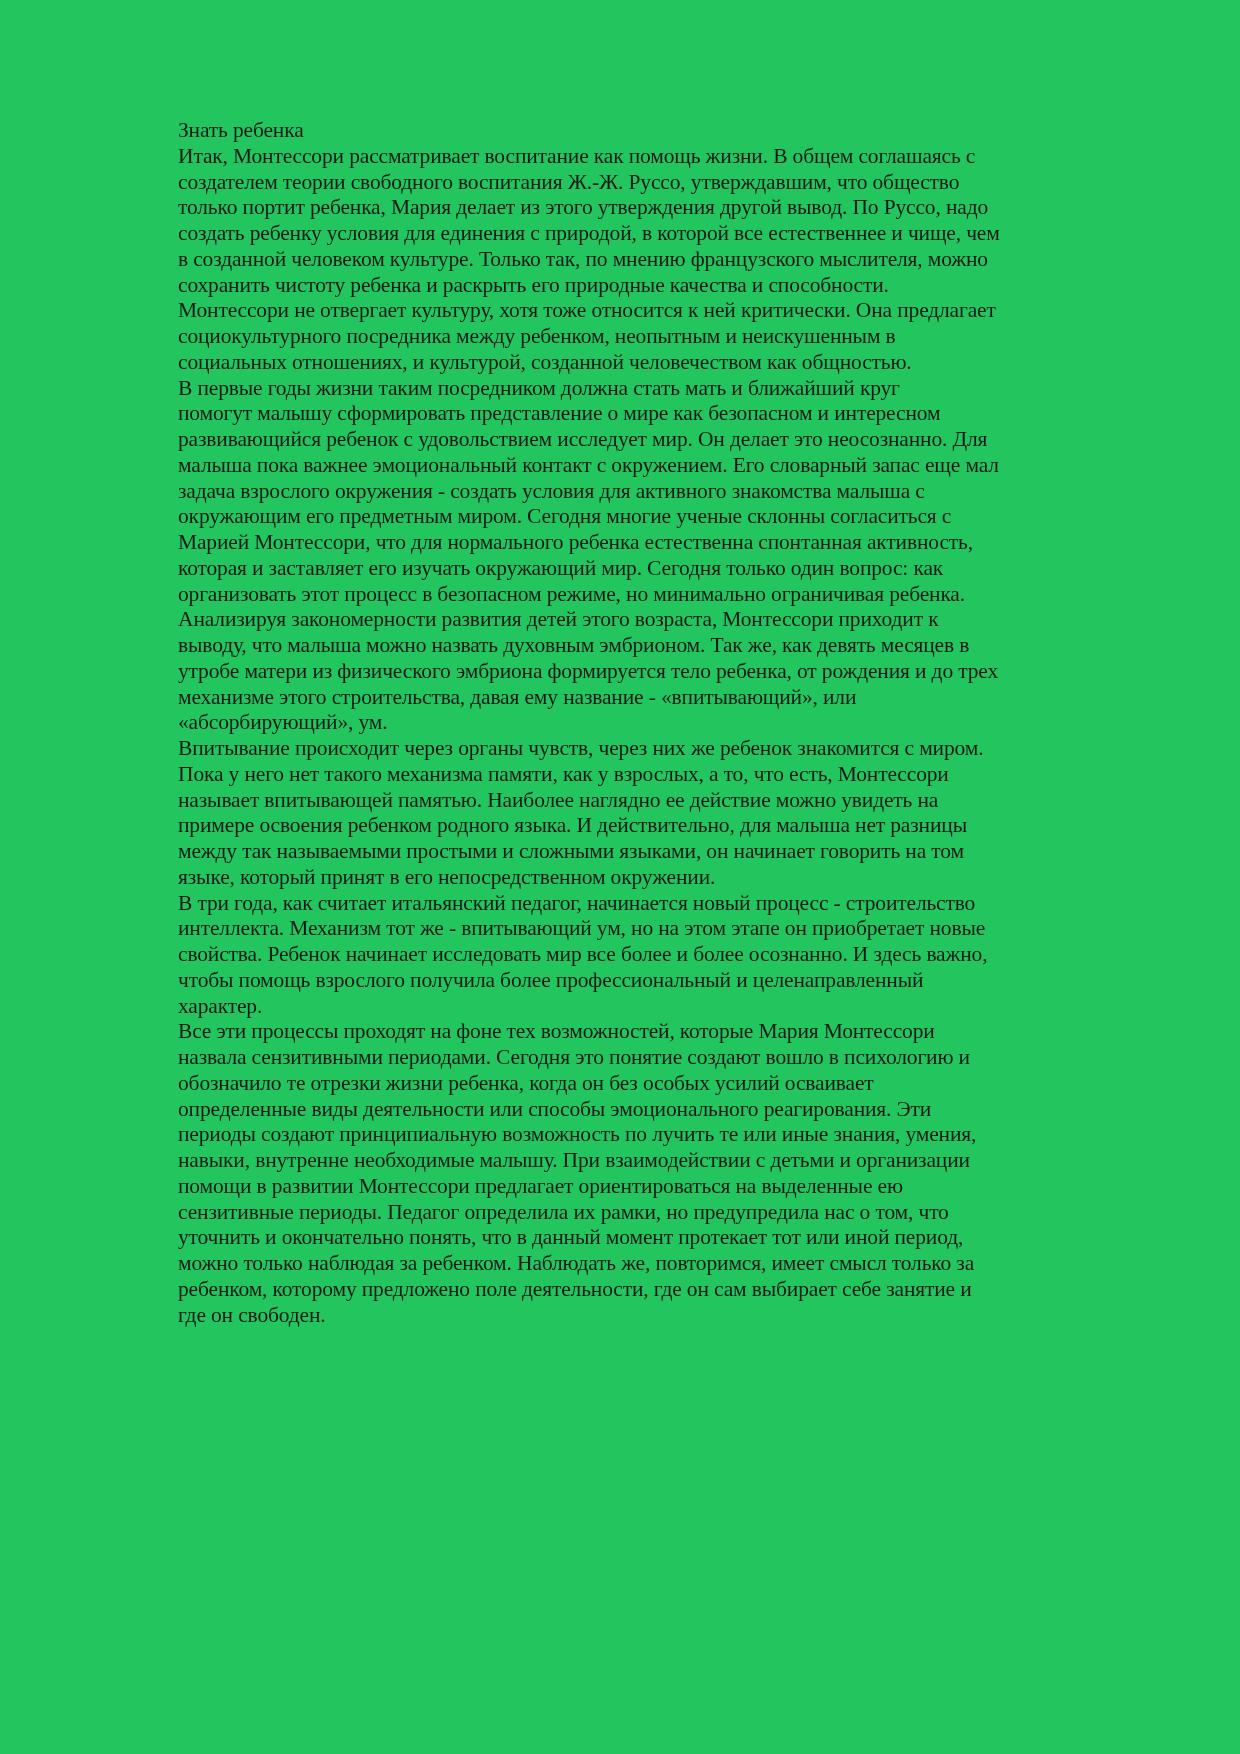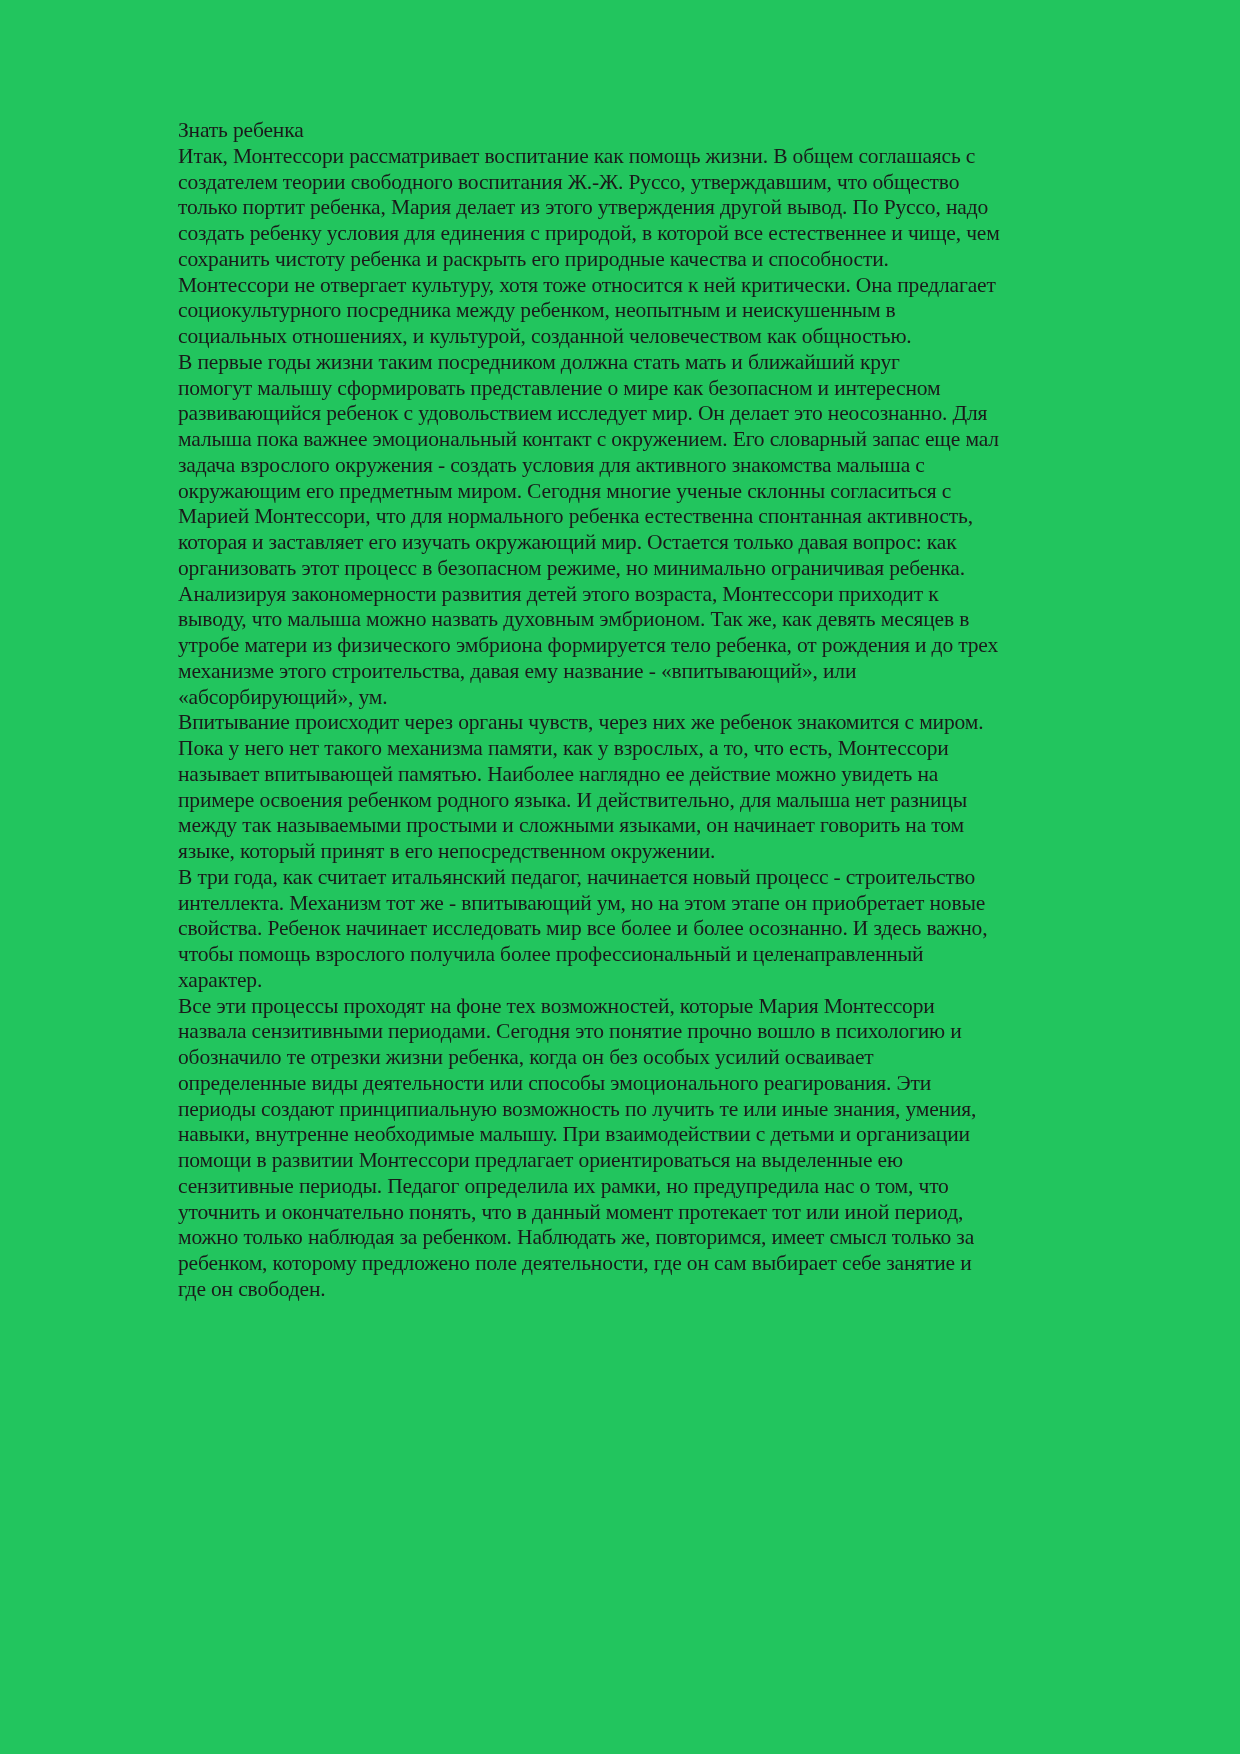--- a/index.html
+++ b/index.html
@@ -42,51 +42,52 @@
 </head>
 <body>
 
 <div class="page">
   <div class="text-block">
     <span class="line">Знать ребенка</span>
     <span class="line">Итак, Монтессори рассматривает воспитание как помощь жизни. В общем соглашаясь с</span>
     <span class="line">создателем теории свободного воспитания Ж.-Ж. Руссо, утверждавшим, что общество</span>
     <span class="line">только портит ребенка, Мария делает из этого утверждения другой вывод. По Руссо, надо</span>
     <span class="line">создать ребенку условия для единения с природой, в которой все естественнее и чище, чем</span>
+    <span class="line">в созданной человеком культуре. Только так, по мнению французского мыслителя, можно</span>
     <span class="line">сохранить чистоту ребенка и раскрыть его природные качества и способности.</span>
     <span class="line">Монтессори не отвергает культуру, хотя тоже относится к ней критически. Она предлагает</span>
     <span class="line">социокультурного посредника между ребенком, неопытным и неискушенным в</span>
     <span class="line">социальных отношениях, и культурой, созданной человечеством как общностью.</span>
     <span class="line">В первые годы жизни таким посредником должна стать мать и ближайший круг</span>
     <span class="line">помогут малышу сформировать представление о мире как безопасном и интересном</span>
     <span class="line">развивающийся ребенок с удовольствием исследует мир. Он делает это неосознанно. Для</span>
     <span class="line">малыша пока важнее эмоциональный контакт с окружением. Его словарный запас еще мал</span>
     <span class="line">задача взрослого окружения - создать условия для активного знакомства малыша с</span>
     <span class="line">окружающим его предметным миром. Сегодня многие ученые склонны согласиться с</span>
     <span class="line">Марией Монтессори, что для нормального ребенка естественна спонтанная активность,</span>
-    <span class="line">которая и заставляет его изучать окружающий мир. Остается только давая вопрос: как</span>
+    <span class="line">которая и заставляет его изучать окружающий мир. Сегодня только один вопрос: как</span>
     <span class="line">организовать этот процесс в безопасном режиме, но минимально ограничивая ребенка.</span>
     <span class="line">Анализируя закономерности развития детей этого возраста, Монтессори приходит к</span>
     <span class="line">выводу, что малыша можно назвать духовным эмбрионом. Так же, как девять месяцев в</span>
     <span class="line">утробе матери из физического эмбриона формируется тело ребенка, от рождения и до трех</span>
     <span class="line">механизме этого строительства, давая ему название - «впитывающий», или</span>
     <span class="line">«абсорбирующий», ум.</span>
     <span class="line">Впитывание происходит через органы чувств, через них же ребенок знакомится с миром.</span>
     <span class="line">Пока у него нет такого механизма памяти, как у взрослых, а то, что есть, Монтессори</span>
     <span class="line">называет впитывающей памятью. Наиболее наглядно ее действие можно увидеть на</span>
     <span class="line">примере освоения ребенком родного языка. И действительно, для малыша нет разницы</span>
     <span class="line">между так называемыми простыми и сложными языками, он начинает говорить на том</span>
     <span class="line">языке, который принят в его непосредственном окружении.</span>
     <span class="line">В три года, как считает итальянский педагог, начинается новый процесс - строительство</span>
     <span class="line">интеллекта. Механизм тот же - впитывающий ум, но на этом этапе он приобретает новые</span>
     <span class="line">свойства. Ребенок начинает исследовать мир все более и более осознанно. И здесь важно,</span>
     <span class="line">чтобы помощь взрослого получила более профессиональный и целенаправленный</span>
     <span class="line">характер.</span>
     <span class="line">Все эти процессы проходят на фоне тех возможностей, которые Мария Монтессори</span>
-    <span class="line">назвала сензитивными периодами. Сегодня это понятие прочно вошло в психологию и</span>
+    <span class="line">назвала сензитивными периодами. Сегодня это понятие создают вошло в психологию и</span>
     <span class="line">обозначило те отрезки жизни ребенка, когда он без особых усилий осваивает</span>
     <span class="line">определенные виды деятельности или способы эмоционального реагирования. Эти</span>
     <span class="line">периоды создают принципиальную возможность по лучить те или иные знания, умения,</span>
     <span class="line">навыки, внутренне необходимые малышу. При взаимодействии с детьми и организации</span>
     <span class="line">помощи в развитии Монтессори предлагает ориентироваться на выделенные ею</span>
     <span class="line">сензитивные периоды. Педагог определила их рамки, но предупредила нас о том, что</span>
     <span class="line">уточнить и окончательно понять, что в данный момент протекает тот или иной период,</span>
     <span class="line">можно только наблюдая за ребенком. Наблюдать же, повторимся, имеет смысл только за</span>
     <span class="line">ребенком, которому предложено поле деятельности, где он сам выбирает себе занятие и</span>
     <span class="line">где он свободен.</span>

